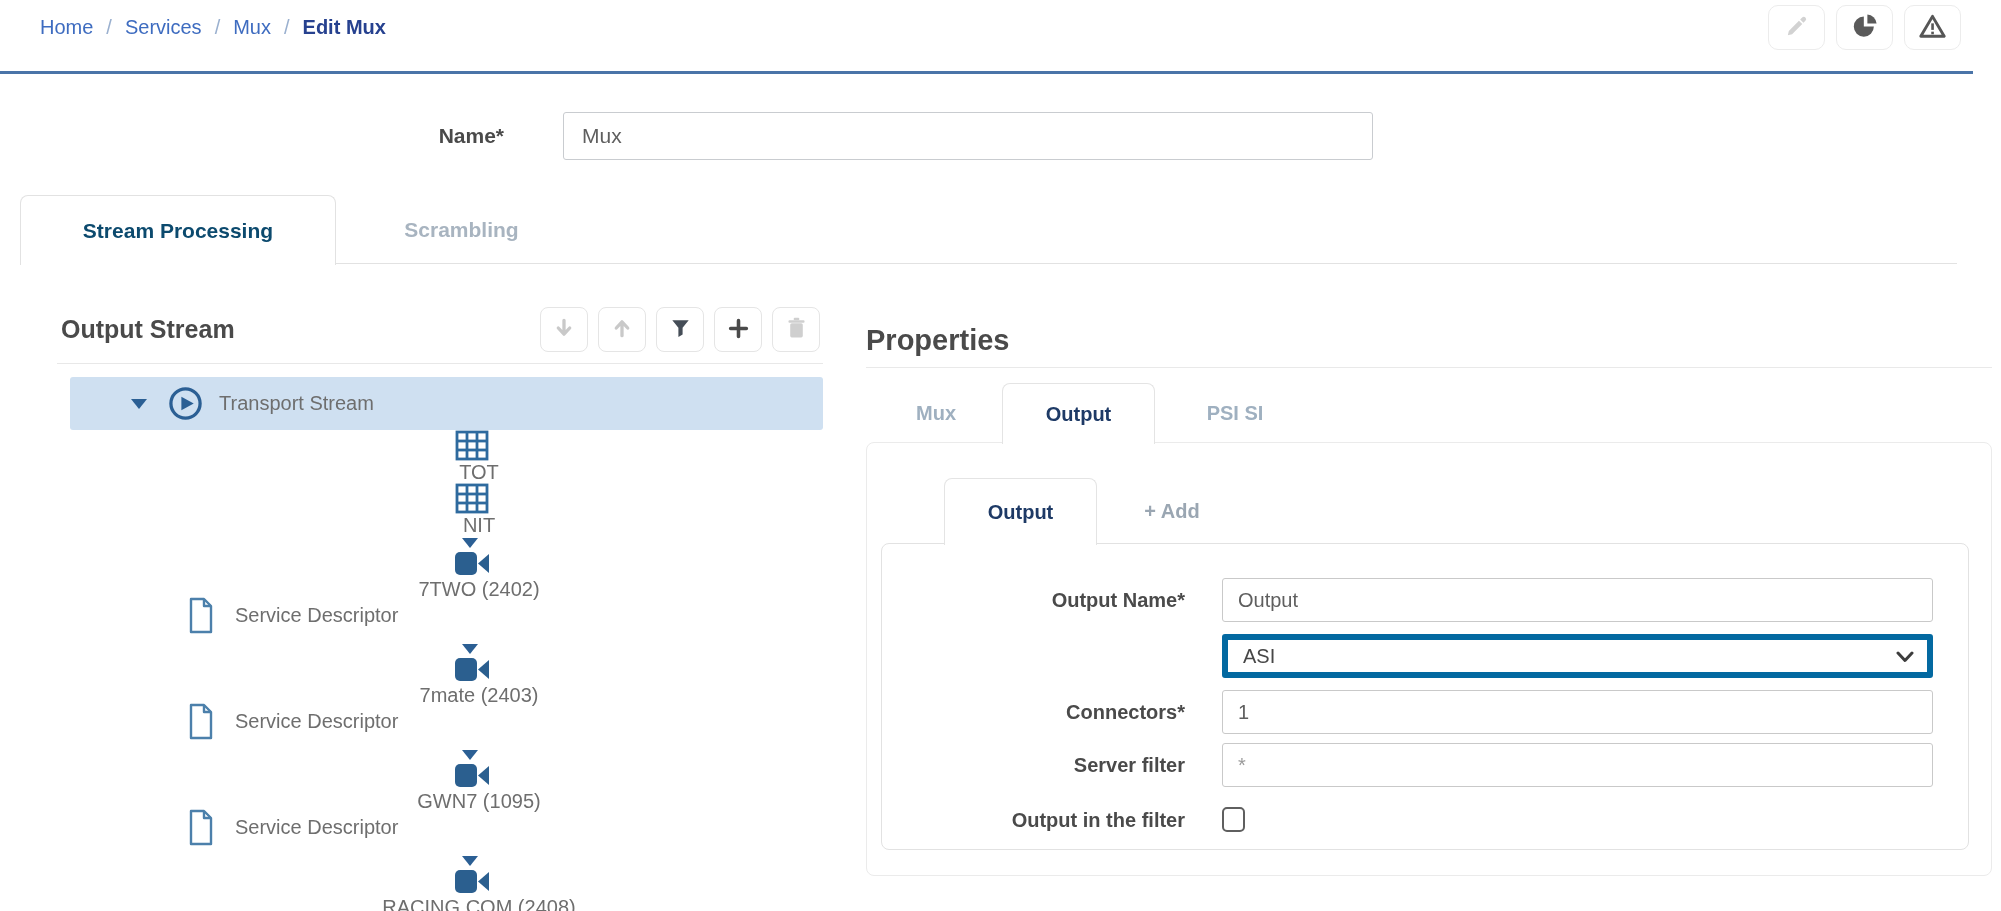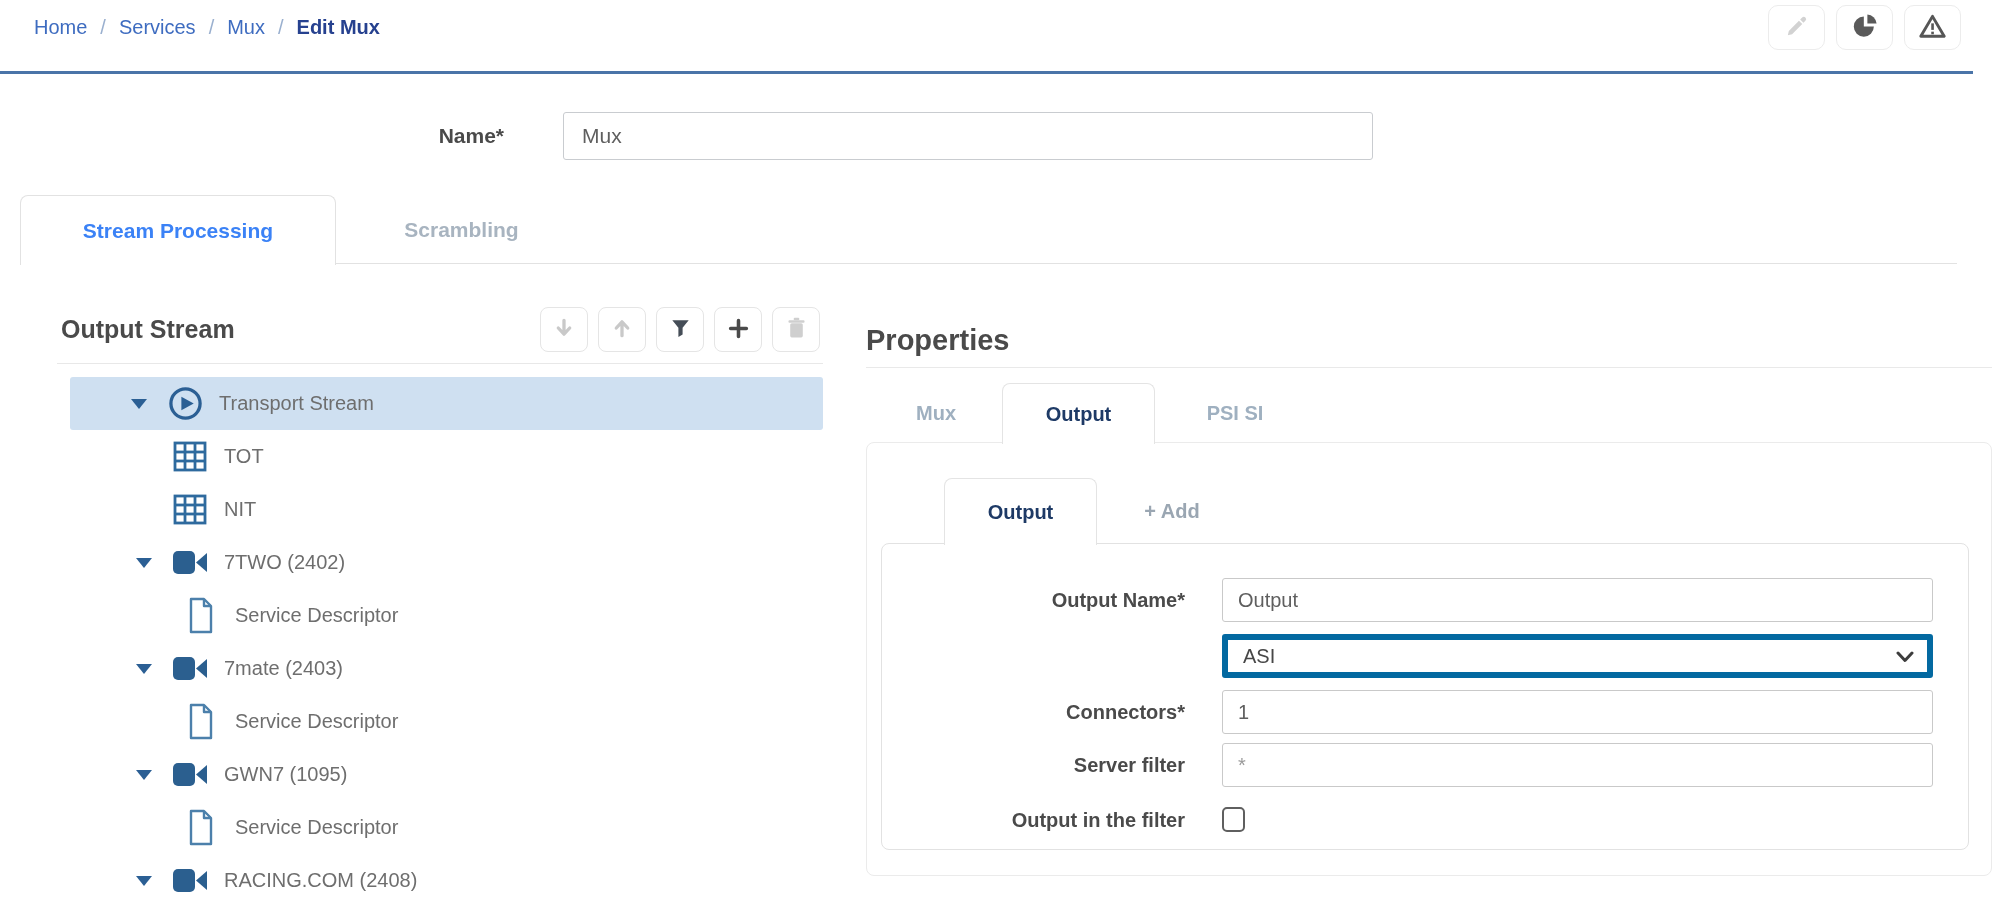--- a/index.html
+++ b/index.html
@@ -1,55 +1,55 @@
 <!DOCTYPE html>
 <html><head>
 <meta charset="utf-8">
 <style>
   html,body{margin:0;padding:0;background:#fff;}
   .page{position:relative;width:2001px;height:911px;background:#fff;overflow:hidden;
         font-family:"Liberation Sans", sans-serif;}
 
   
-  .breadcrumb{position:absolute;left:34px;top:16px;display:flex;align-items:center;font-size:20px;}
+  .breadcrumb{position:absolute;left:40px;top:16px;display:flex;align-items:center;font-size:20px;}
   .crumb{color:#3e6cc0;cursor:pointer;}
   .crumb-sep{color:#9ab0cf;margin:0 13px;}
   .crumb-current{color:#26418f;font-weight:bold;}
   .hdr-actions{position:absolute;left:1768px;top:5px;display:flex;gap:11px;}
   .hdr-btn{width:57px;height:45px;border:1px solid #ececec;border-radius:10px;background:#fff;
            display:flex;align-items:center;justify-content:center;padding:0;}
   .hdr-line{position:absolute;left:0;top:71px;width:1973px;height:3px;background:#4a74a8;}
 
   
   .name-label{position:absolute;left:330px;top:112px;width:174px;text-align:right;
               font-size:21px;font-weight:bold;color:#4a4a4a;line-height:48px;}
   .name-input{position:absolute;left:563px;top:112px;width:810px;height:48px;box-sizing:border-box;
               border:1px solid #c9ccd0;border-radius:3px;font-family:inherit;
               font-size:21px;color:#5f5f5f;padding:0 18px;outline:none;}
 
   
   .main-tab-line{position:absolute;left:20px;top:263px;width:1937px;height:1px;background:#e2e2e2;z-index:1;}
   .main-tab{position:absolute;top:195px;height:69px;display:flex;align-items:center;justify-content:center;
             font-size:21px;font-weight:bold;cursor:pointer;box-sizing:border-box;}
   .main-tab.active{left:20px;width:316px;background:#fff;border:1px solid #e2e2e2;border-bottom:none;
-                   border-radius:8px 8px 0 0;color:#3b82f6;z-index:2;height:70px;}
+                   border-radius:8px 8px 0 0;color:#0c4a6e;z-index:2;height:70px;}
   .main-tab.inactive{left:336px;width:251px;color:#a8b4c0;}
 
   
   .os-title{position:absolute;left:61px;top:315px;font-size:25px;font-weight:bold;color:#4a4a4a;}
   .os-toolbar{position:absolute;left:540px;top:307px;display:flex;gap:10px;}
   .tool-btn{width:48px;height:45px;border:1px solid #e5e5e5;border-radius:8px;background:#fff;
             display:flex;align-items:center;justify-content:center;padding:0;}
   .os-divider{position:absolute;left:57px;top:363px;width:766px;height:1px;background:#e8e8e8;}
 
   .tree{position:absolute;left:70px;top:377px;width:753px;}
   .tree-row{height:53px;display:flex;align-items:center;box-sizing:border-box;cursor:pointer;}
   .tree-row.selected{background:#cfe0f1;border-radius:3px;}
   .lvl0{padding-left:60px;}
-  .lvl1{padding-left:65px;}
+  .lvl1{padding-left:65px;flex-direction:column;}
   .lvl2{padding-left:112px;}
   .caret{width:22px;margin-right:14px;display:flex;align-items:center;}
   .caret-spacer{width:36px;}
   .tree-icon{width:38px;margin-right:15px;display:flex;align-items:center;justify-content:center;}
   .tree-label{font-size:20px;color:#6e6e6e;white-space:nowrap;}
 
   
   .props-title{position:absolute;left:866px;top:324px;font-size:29px;font-weight:bold;color:#4a4a4a;}
   .props-divider{position:absolute;left:866px;top:367px;width:1126px;height:1px;background:#e9e9e9;}
 

